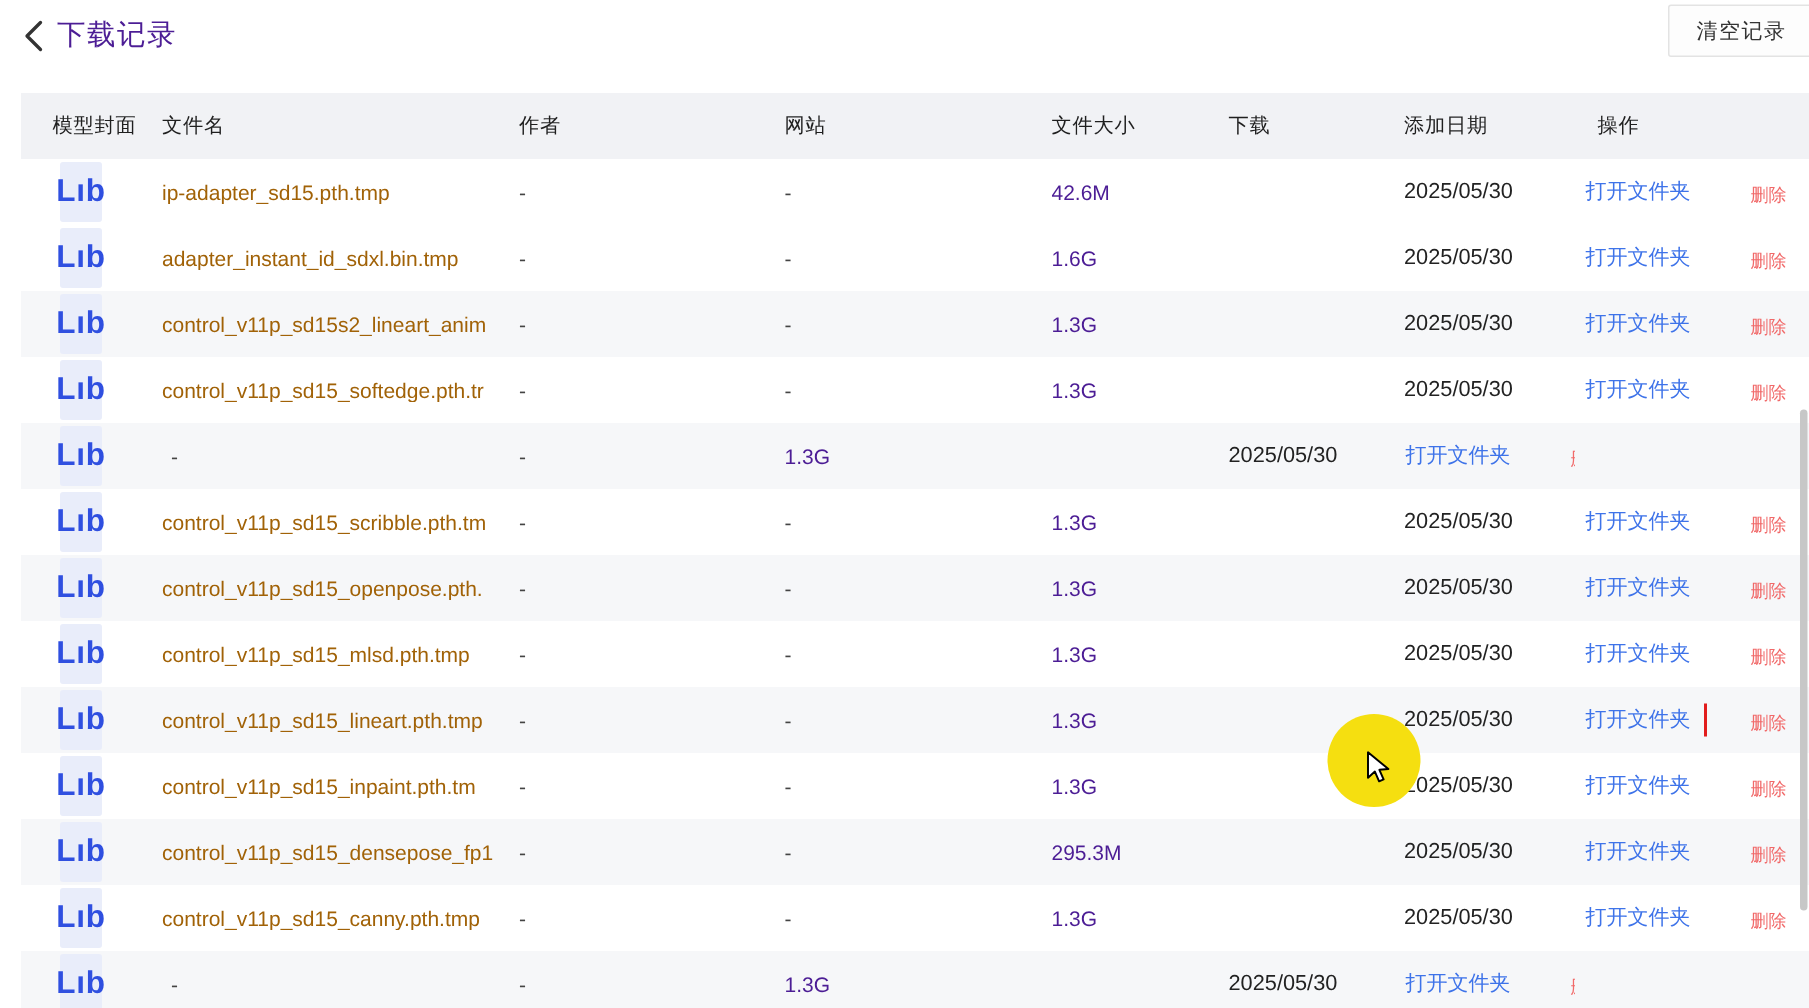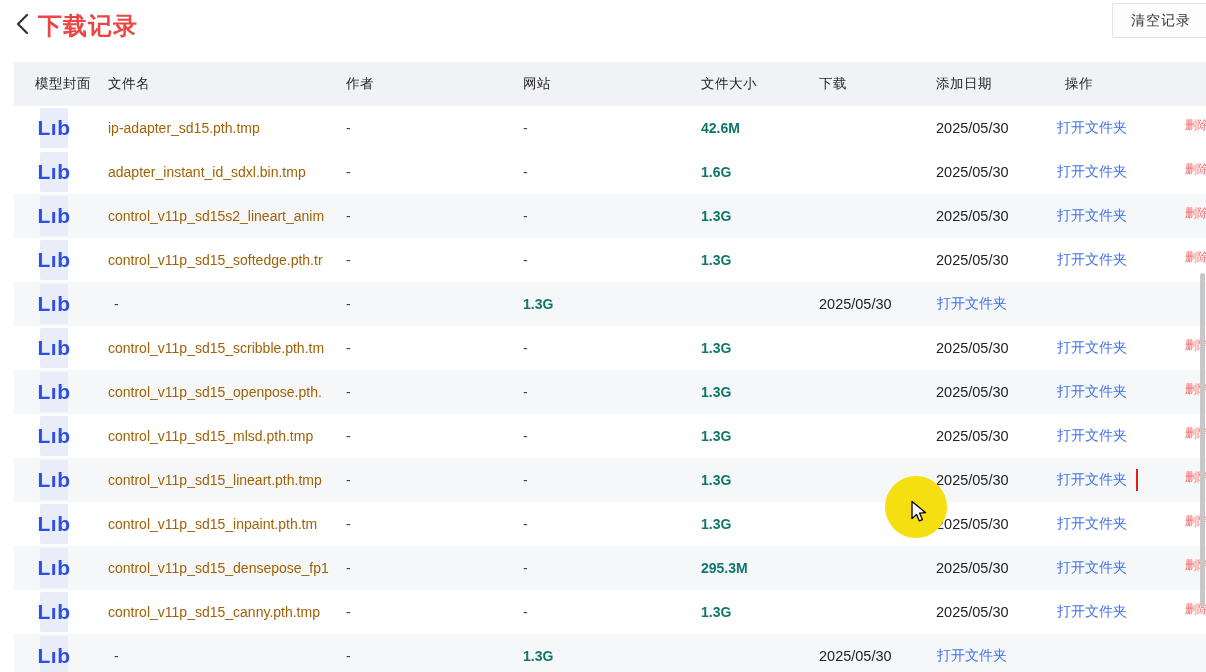--- a/index.html
+++ b/index.html
@@ -15,21 +15,21 @@
   *{margin:0;padding:0;box-sizing:border-box;}
   html,body{width:1206px;height:672px;overflow:hidden;}
   body{
     font-family:"Liberation Sans","DejaVu Sans",sans-serif;
     background:#ffffff;color:#262626;position:relative;
   }
   .topbar{
     height:62px;display:flex;align-items:flex-start;padding:10px 0 0 14px;position:relative;
   }
   .back-icon{width:18px;height:24px;margin-top:2px;cursor:pointer;flex:0 0 auto;}
-  .page-title{font-size:24px;font-weight:700;color:#ef4444;margin-left:6px;letter-spacing:1px;}
+  .page-title{font-size:19px;font-weight:400;color:#4c1d95;margin-left:6px;letter-spacing:1px;}
   .clear-btn{
     position:absolute;top:3px;right:-4px;height:35px;padding:0 18px;
     background:#fdfdfd;border:1px solid #e3e3e3;border-radius:2px;
     font-size:14px;color:#333;font-family:inherit;cursor:pointer;letter-spacing:1px;
   }
   .table{position:absolute;left:14px;right:0;top:62px;}
   .grid-row{
     display:grid;
     grid-template-columns:94px 232px 177px 178px 118px 117px 120px 1fr;
     align-items:center;height:44px;
@@ -43,23 +43,23 @@
   .row{background:#fff;font-size:14px;}
   .row.striped{background:var(--stripe-bg);}
   .cover-badge{
     width:28px;height:40px;margin-left:26px;border-radius:2px;
     background:var(--badge-bg);color:var(--badge-blue);
     display:flex;align-items:center;justify-content:center;
     font-weight:700;font-size:21px;letter-spacing:0.5px;
   }
   .file-name{color:#a16207;}
   .dash{color:#444;}
-  .size{color:#0f766e;font-weight:bold;}
+  .size{color:#4c1d95;}
   .date{color:#222;font-size:14.5px;}
-  .actions{display:flex;align-items:flex-start;gap:56px;padding-left:5px;}
+  .actions{display:flex;align-items:flex-end;gap:38px;padding-left:5px;}
   .open-link{
     color:var(--link-blue);font-size:14px;cursor:pointer;text-decoration:none;
     padding:4px 9px;margin:-4px -9px;border:2px solid transparent;border-radius:2px;
   }
   .open-link.boxed{border-color:var(--annotation-red);}
   .delete-link{color:var(--delete-red);font-size:12px;cursor:pointer;text-decoration:none;}
   .click-highlight{
     position:absolute;left:885px;top:476px;width:62px;height:62px;border-radius:50%;
     background:var(--highlight-yellow);z-index:5;pointer-events:none;
   }

